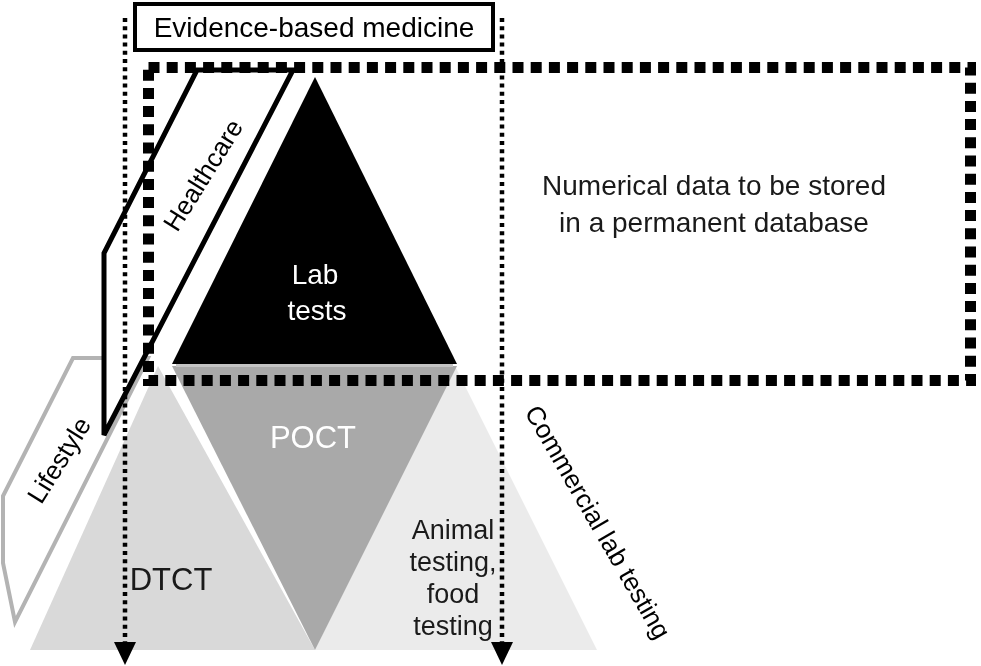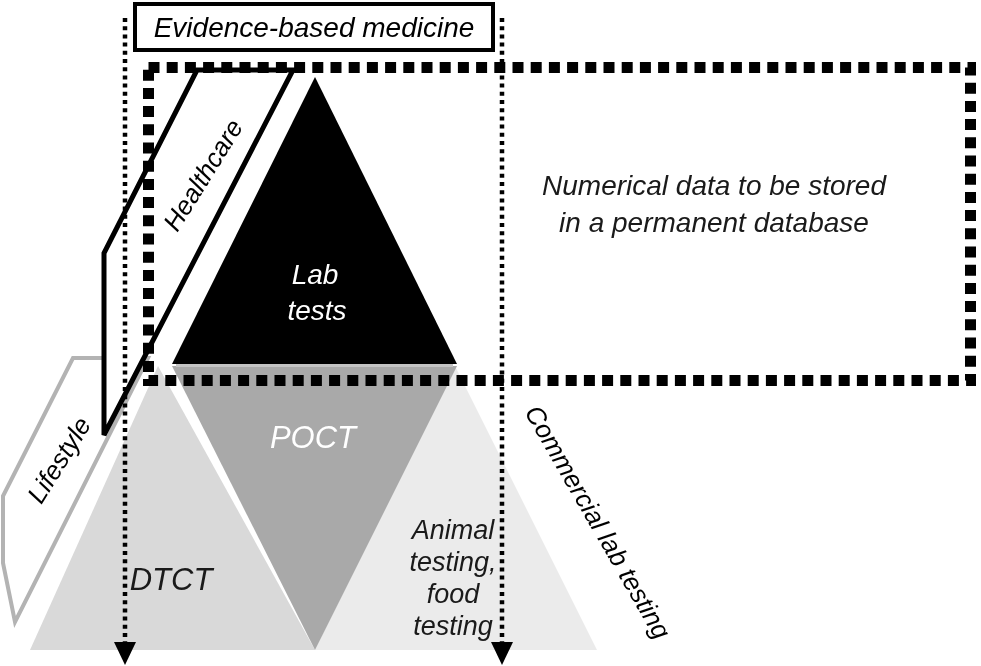--- a/index.html
+++ b/index.html
@@ -9,21 +9,20 @@
     width: 981px;
     height: 666px;
     overflow: hidden;
     font-family: "Liberation Sans", sans-serif;
   }
   #stage {
     position: relative;
     width: 981px;
     height: 666px;
     background: #ffffff;
-    font-style: italic;
   }
   svg { display: block; }
   text {
     font-family: "Liberation Sans", "DejaVu Sans", sans-serif;
   }
   .t-center { text-anchor: middle; }
   .band-black { fill: #ffffff; stroke: #000000; stroke-width: 5; }
   .band-gray  { fill: #ffffff; stroke: #b3b3b3; stroke-width: 4; }
   .dash-rect  { fill: none; stroke: #000000; stroke-width: 11; stroke-dasharray: 11 7.2; }
   .dot-line   { fill: none; stroke: #000000; stroke-width: 4.5; stroke-dasharray: 4 4.2; }

